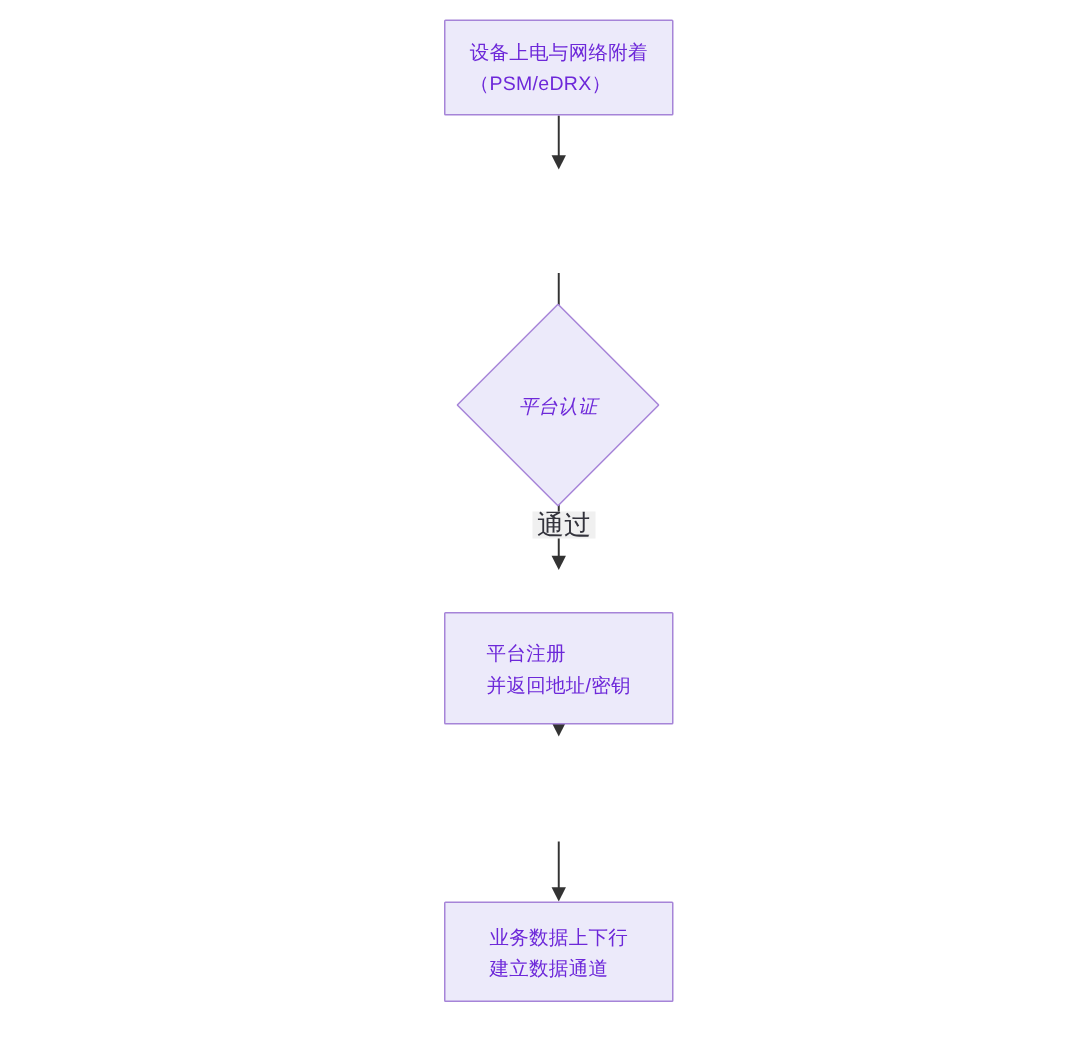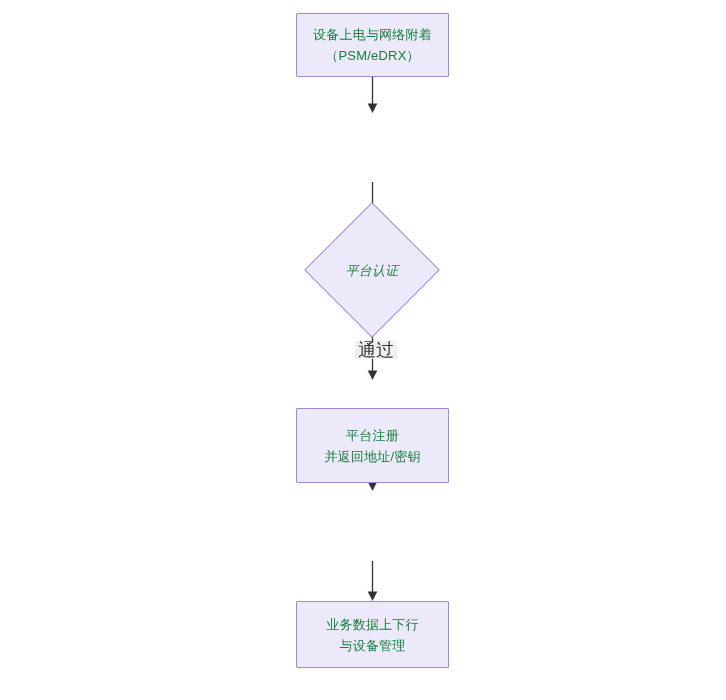--- a/index.html
+++ b/index.html
@@ -32,22 +32,21 @@
     justify-content: center;
   }
 
   .node-rect {
     background: #ECEAFA;
     border: 1.4px solid #A684D8;
     border-radius: 1px;
   }
 
   .node-label {
-    text-align: center;
-    color: #15803d;
+    color: #6d28d9;
     font-size: 13px;
     line-height: 21px;
     letter-spacing: 0.2px;
     white-space: pre-line;
     user-select: none;
   }
 
   
   .node-diamond {
     width: 96px;
@@ -147,16 +146,16 @@
   </div>
 
   <div class="node node-rect" style="left:296px; top:380px; width:153px; height:75px;margin-top:28px;">
     <div class="node-label">平台注册
 并返回地址/密钥</div>
   </div>
 
 
   <div class="node node-rect" style="left:296px; top:601px; width:153px; height:67px;">
     <div class="node-label">业务数据上下行
-与设备管理</div>
+建立数据通道</div>
   </div>
 
 </div>
 
 </body></html>

